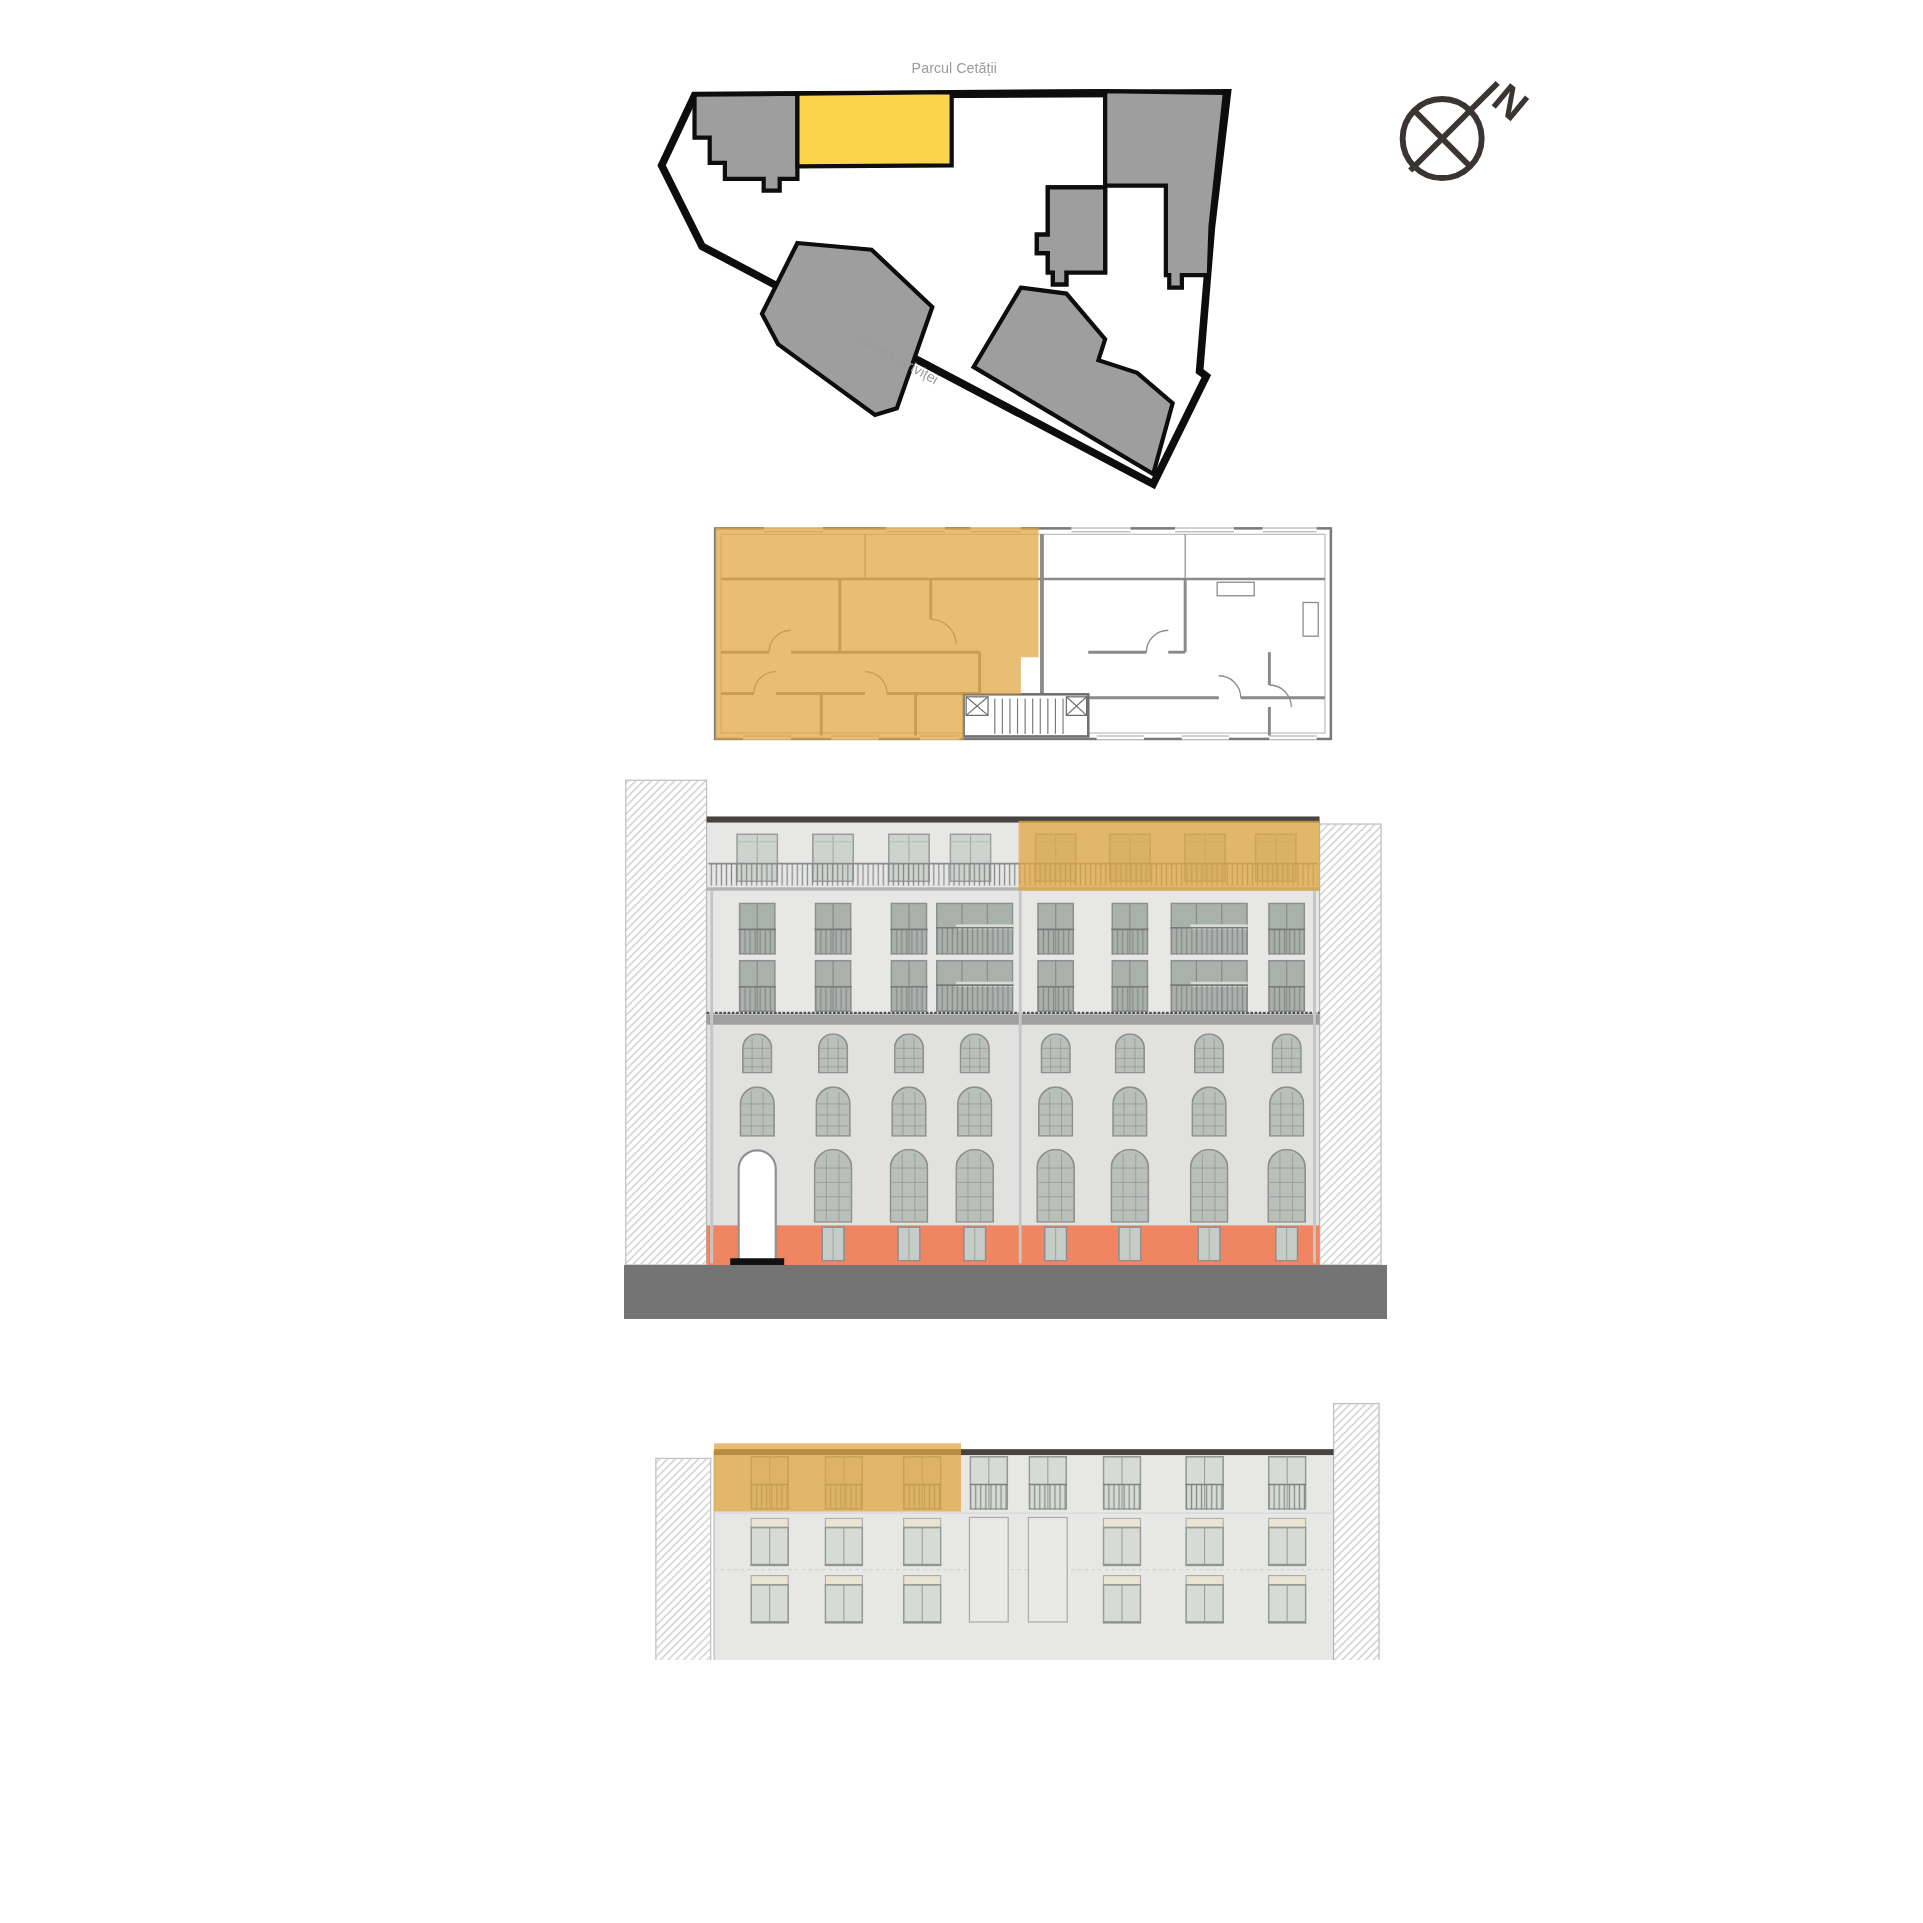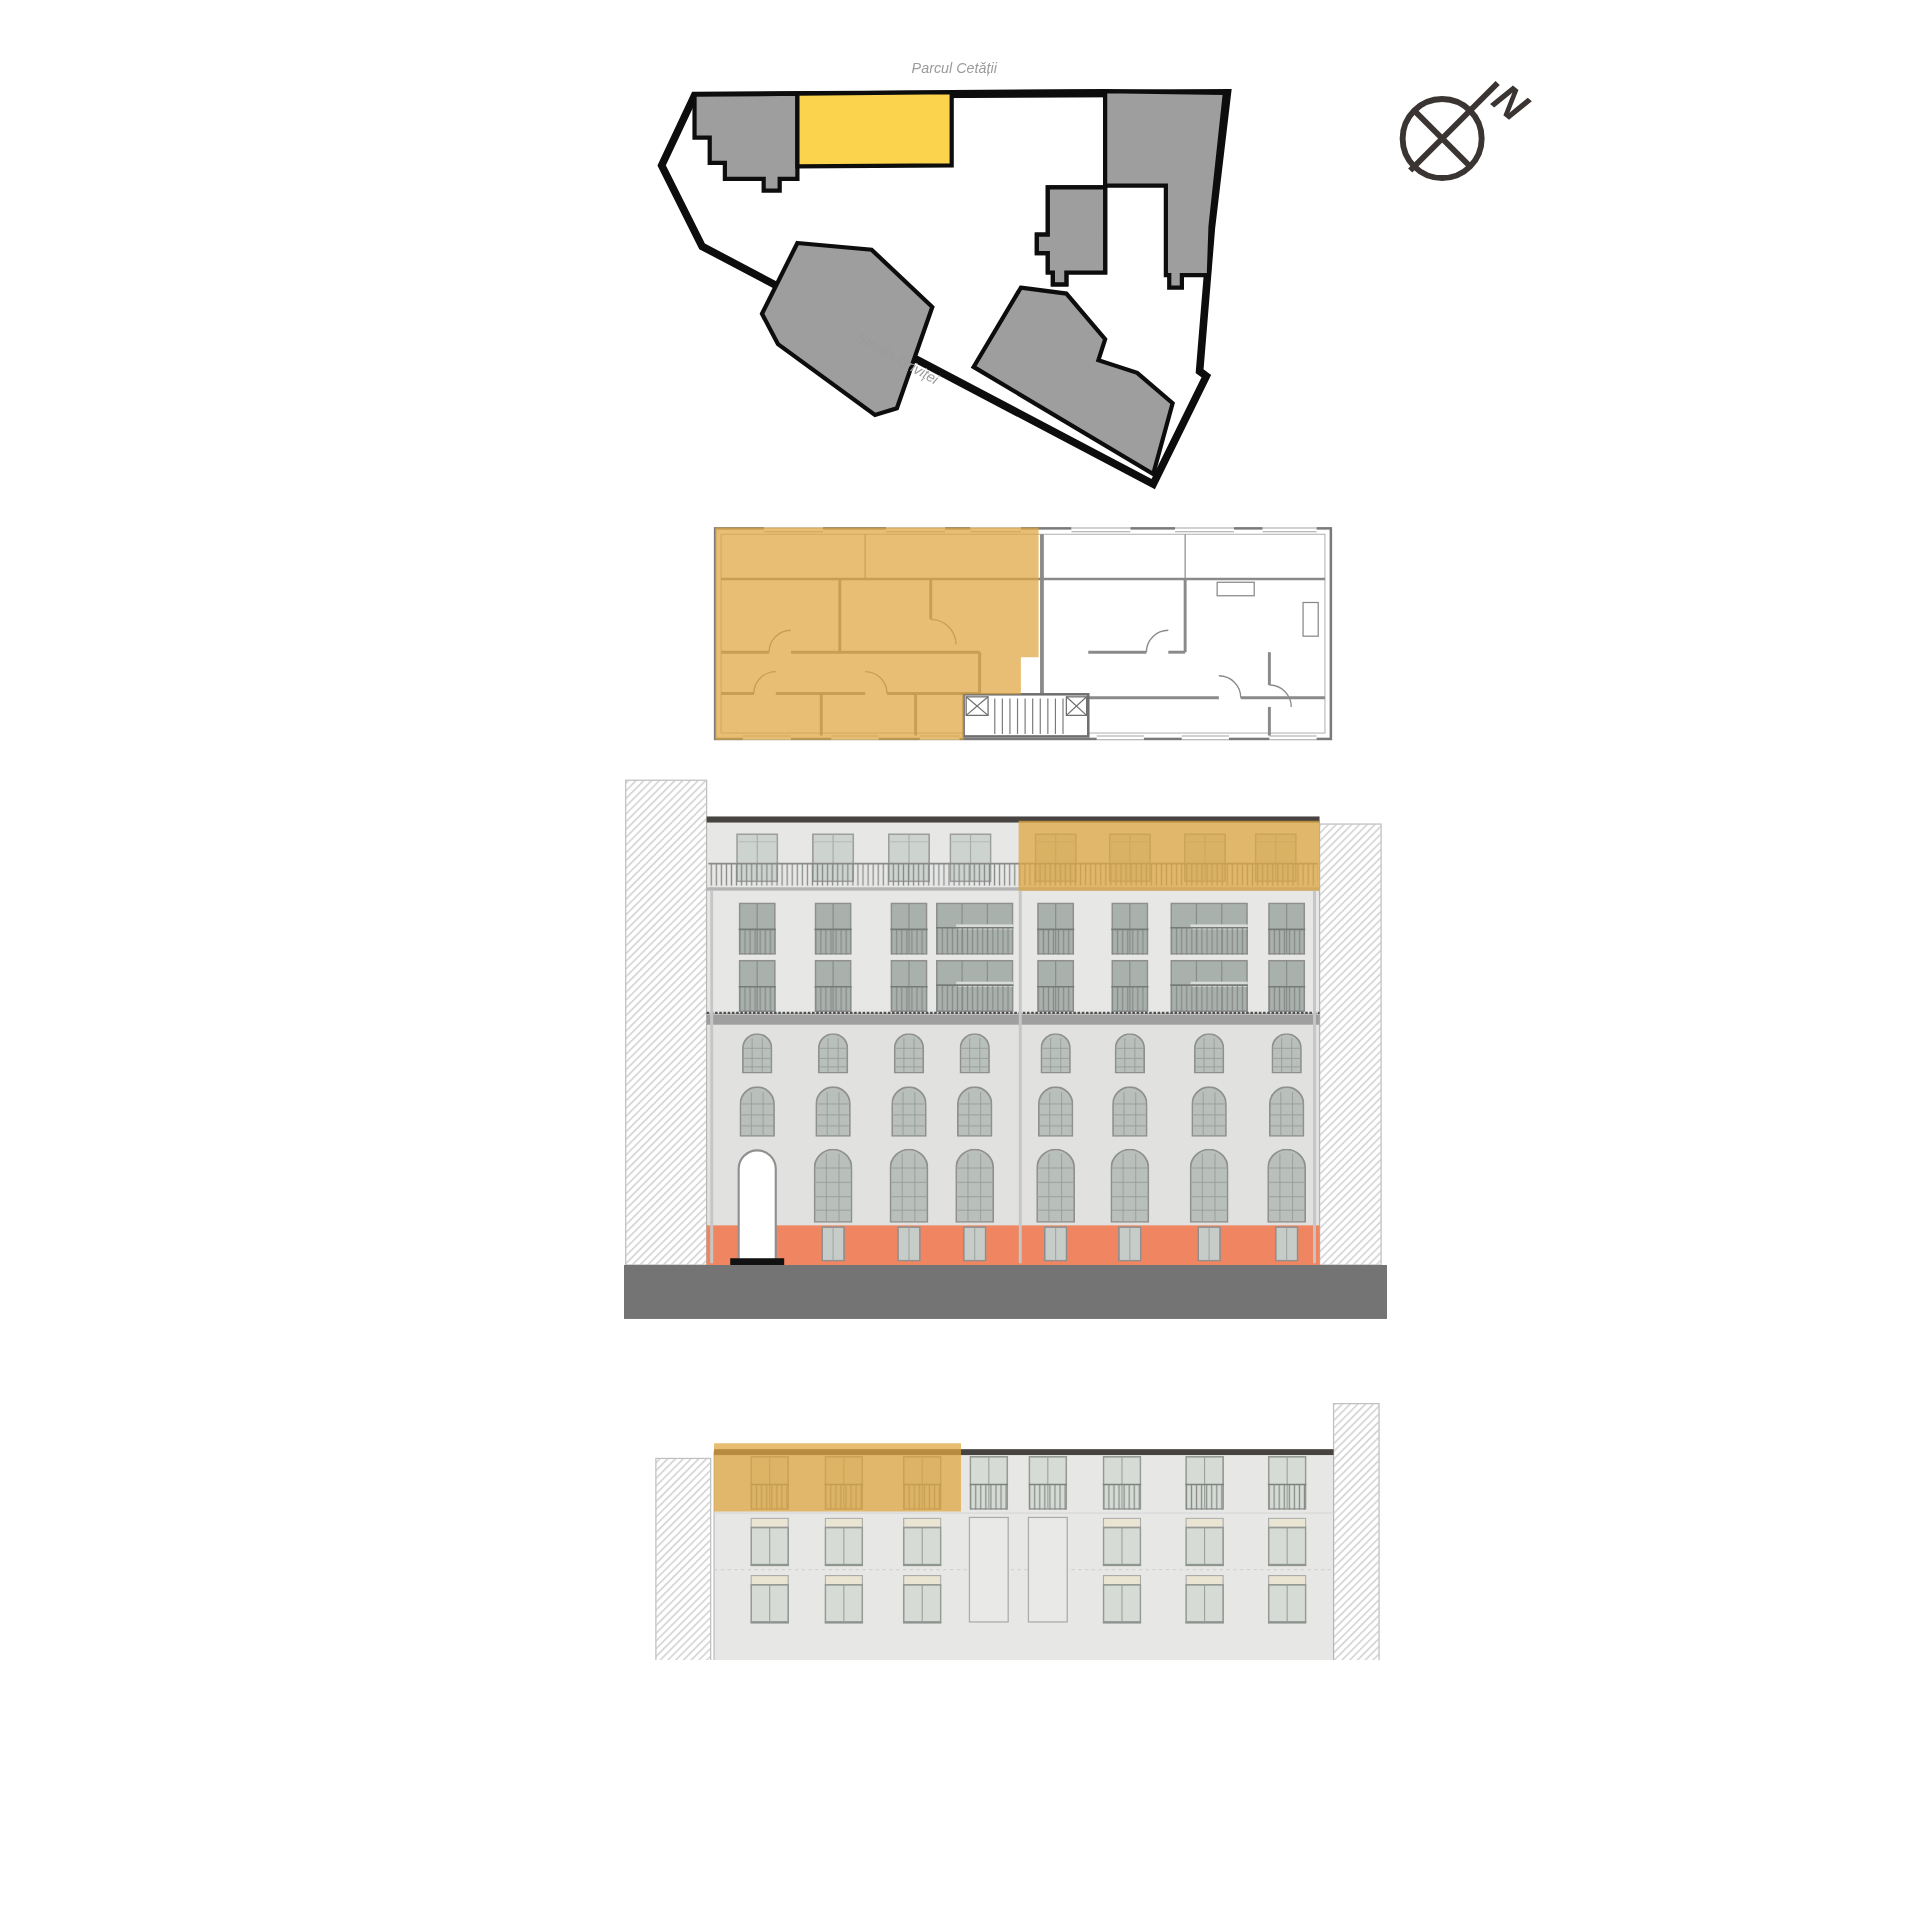--- a/index.html
+++ b/index.html
@@ -1,17 +1,17 @@
 <!DOCTYPE html>
 <html style="font-size:13.5px"><head>
 <meta charset="utf-8">
 <style>
   html,body{margin:0;padding:0;background:#ffffff;}
   .sheet{position:relative;width:1924px;height:1660px;background:#ffffff;overflow:hidden;
-         font-family:"Liberation Sans", sans-serif;font-style:italic;}
+         font-family:"Liberation Sans", sans-serif;}
   .fig{position:absolute;}
   svg{display:block;}
   text{font-family:"Liberation Sans", sans-serif;}
   .maplabel{font-size:17px;fill:#9B9B9B;}
   .north-n{font-size:50px;font-weight:bold;fill:#3A3533;}
 </style>
 </head>
 <body>
 
 <div class="sheet">

